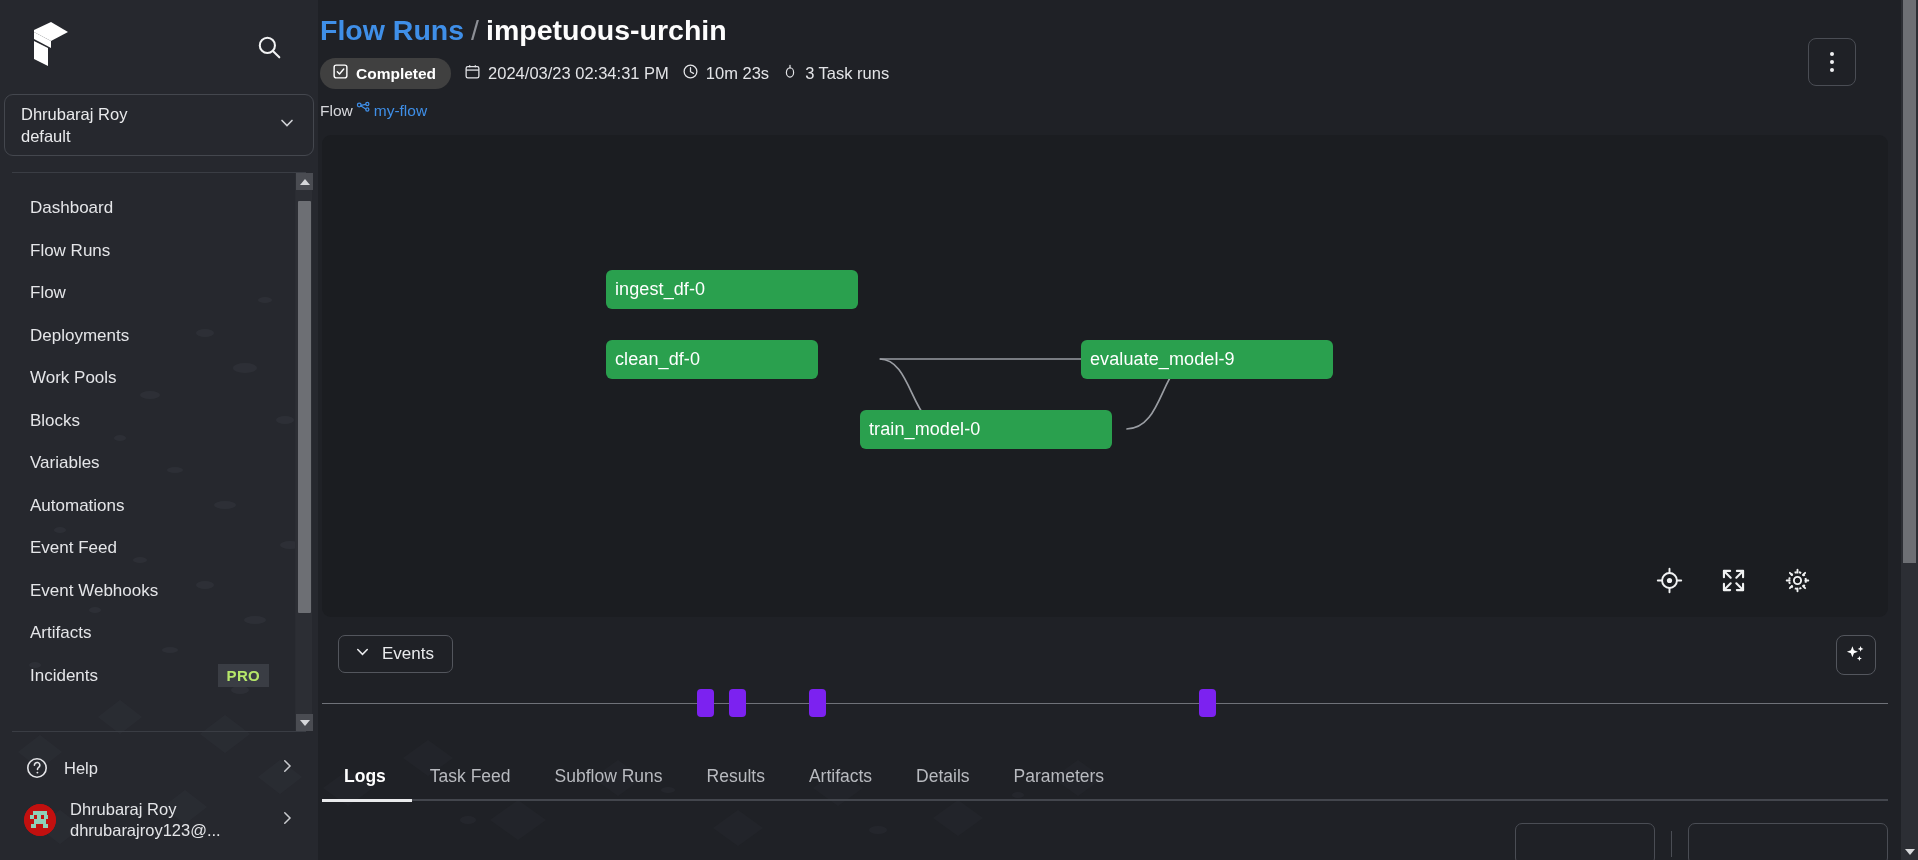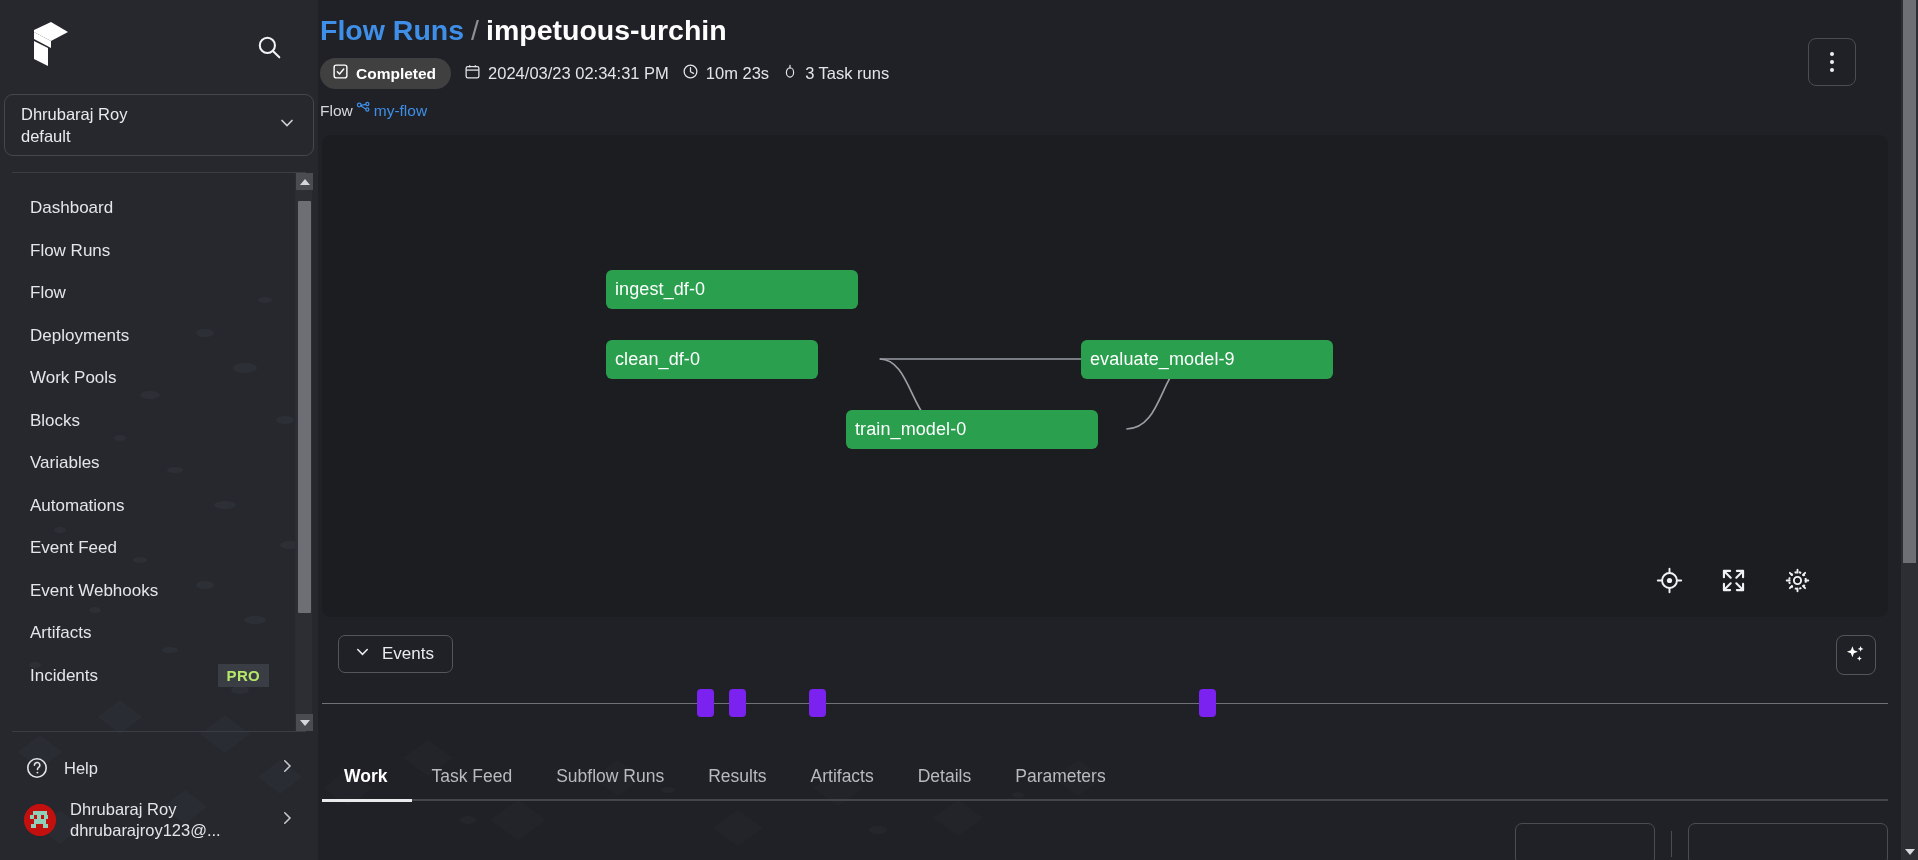--- a/index.html
+++ b/index.html
@@ -427,21 +427,21 @@
             <polyline points="866,217 879,224 866,231"></polyline>
           </g>
         </svg>
 
         <div class="node" style="left:284px; top:135px; width:252px; height:39px;">
           <span>ingest_df-0</span>
         </div>
         <div class="node" style="left:284px; top:205px; width:212px; height:39px;">
           <span>clean_df-0</span>
         </div>
-        <div class="node" style="left:524px; top:275px; width:252px; height:39px;">
+        <div class="node" style="left:538px; top:275px; width:252px; height:39px;">
           <span>train_model-0</span>
         </div>
         <div class="node" style="left:759px; top:205px; width:252px; height:39px;">
           <span>evaluate_model-9</span>
         </div>
 
         <div class="graph-ctrls">
           <div class="gc">
             <svg width="27" height="27" viewBox="0 0 24 24" fill="none" stroke="#f0f1f2" stroke-width="1.7">
               <circle cx="12" cy="12" r="6.6"></circle>
@@ -493,21 +493,21 @@
         <div class="timeline"></div>
         <div class="ev-dot" style="left:375px;"></div>
         <div class="ev-dot" style="left:407px;"></div>
         <div class="ev-dot" style="left:487px;"></div>
         <div class="ev-dot" style="left:877px;"></div>
       </div>
 
       <div class="tabs-wrap">
         <div class="tabs">
           <div class="tab active">
-              <span>Work</span>
+              <span>Logs</span>
             </div>
           <div class="tab">
               <span>Task Feed</span>
             </div>
           <div class="tab">
               <span>Subflow Runs</span>
             </div>
           <div class="tab">
               <span>Results</span>
             </div>

